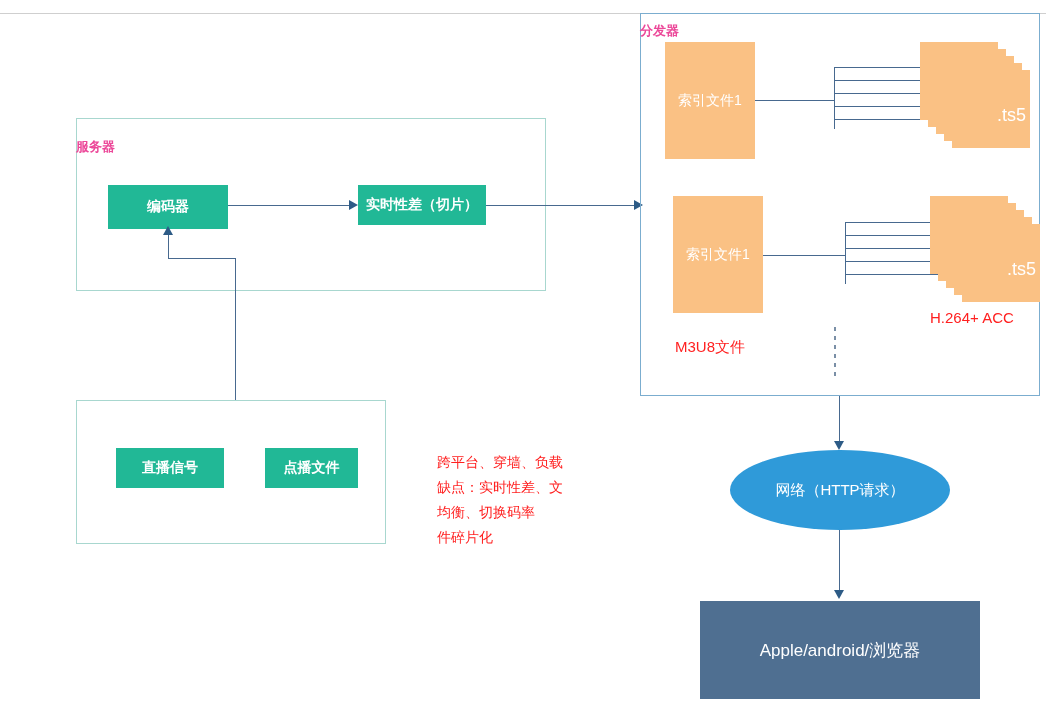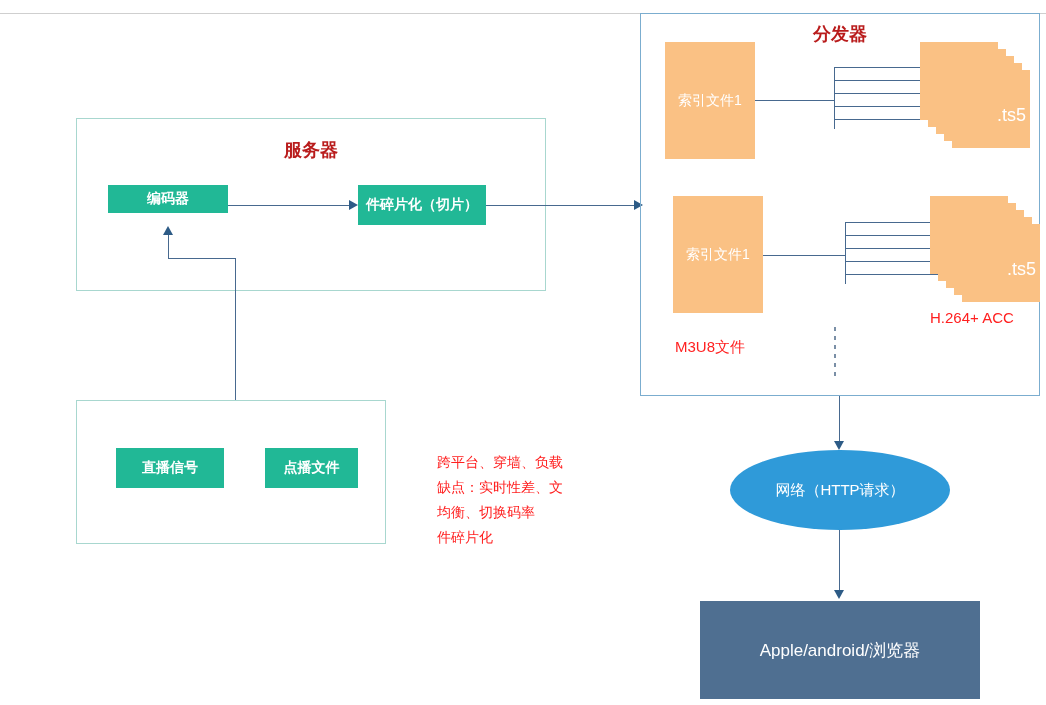--- a/index.html
+++ b/index.html
@@ -36,41 +36,40 @@
 
   .dist-frame {
     left: 640px; top: 13px; width: 400px; height: 383px;
     border: 1px solid #7badcf;
     box-sizing: border-box;
     background: transparent;
   }
 
   
   .frame-title {
-    color: #b91c1c;
-    font-size: 18px;
+    color: #ec4899;
+    font-size: 13px;
     font-weight: bold;
-    text-align: center;
   }
   .server-title { left: 76px; top: 138px; width: 470px; }
   .dist-title   { left: 640px; top: 22px;  width: 400px; }
 
   
   .gbox {
     background: #21b896;
     color: #ffffff;
     font-size: 14px;
     font-weight: bold;
     display: flex;
     align-items: center;
     justify-content: center;
     text-align: center;
     box-sizing: border-box;
   }
-  .box-encoder { left: 108px; top: 185px; width: 120px; height: 28px; }
+  .box-encoder { left: 108px; top: 185px; width: 120px; height: 44px; }
   .box-slicer  { left: 358px; top: 185px; width: 128px; height: 40px; }
   .box-live    { left: 116px; top: 448px; width: 108px;  height: 40px; }
   .box-vod     { left: 265px; top: 448px; width: 93px;  height: 40px; }
 
   
   .obox {
     background: #fac184;
     color: #ffffff;
     font-size: 14px;
     display: flex;
@@ -187,21 +186,21 @@
 
 <div id="canvas">
 
   <div class="abs top-rule"></div>
 
   <div class="abs frame server-frame"></div>
   <div class="abs frame-title server-title">服务器</div>
 
   <div class="abs gbox box-encoder">编码器</div>
 
-  <div class="abs gbox box-slicer">件碎片化（切片）</div>
+  <div class="abs gbox box-slicer">实时性差（切片）</div>
 
   <div class="abs line-h" style="left:228px; top:205px; width:121px;"></div>
   <div class="abs arrow-r" style="left:349px; top:200px;"></div>
 
   <div class="abs line-h" style="left:486px; top:205px; width:154px;"></div>
   <div class="abs arrow-r" style="left:634px; top:200px;"></div>
 
   <div class="abs frame source-frame"></div>
 
   <div class="abs gbox box-live">直播信号</div>

